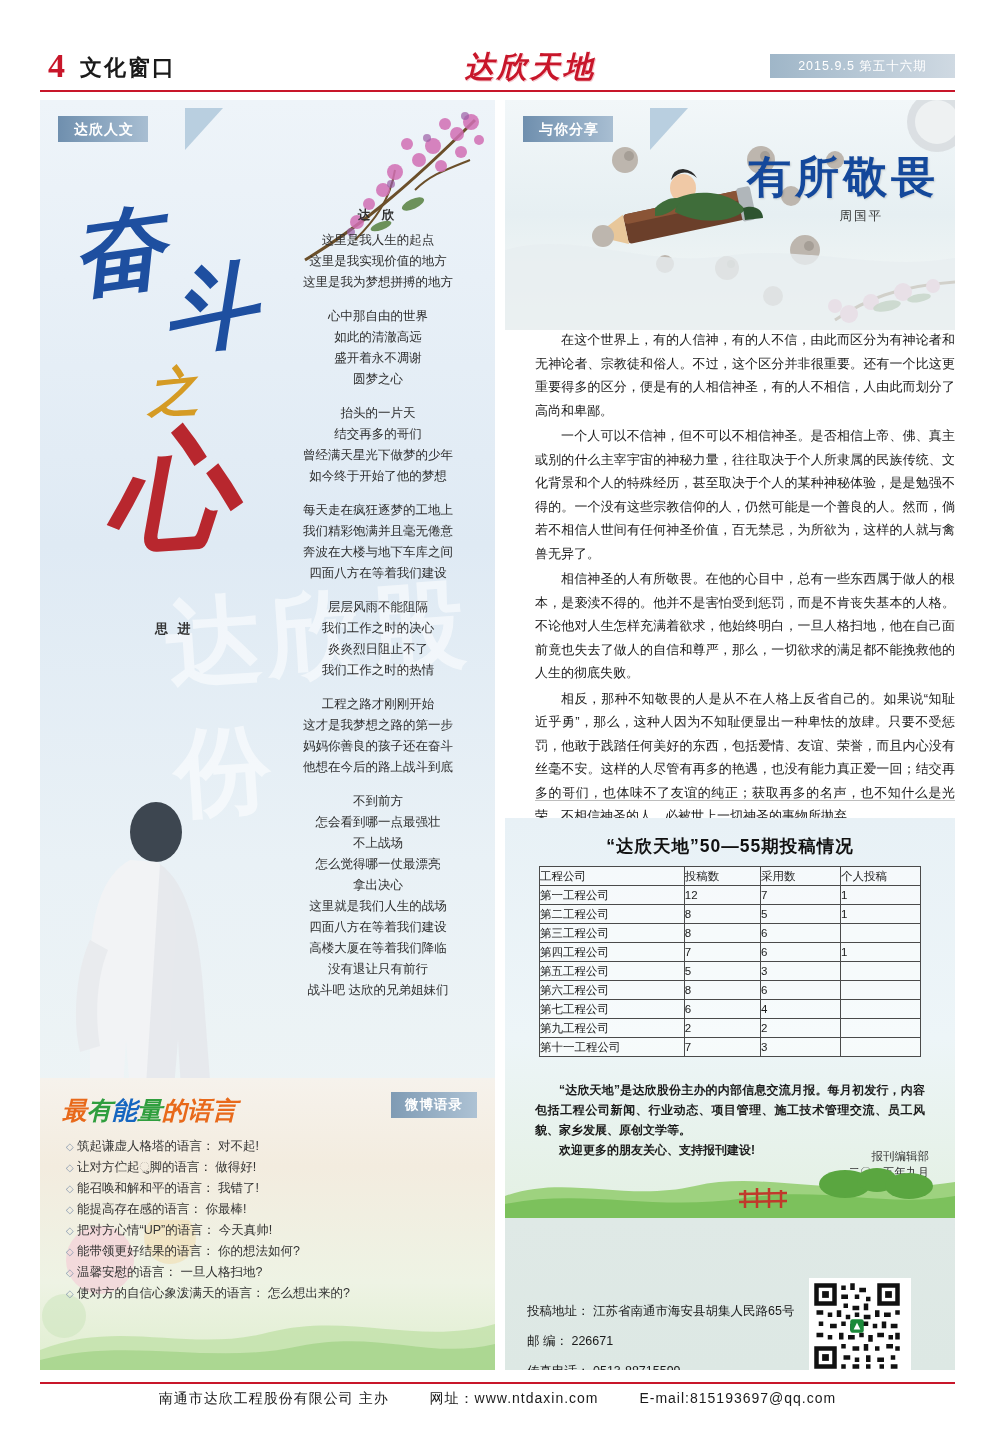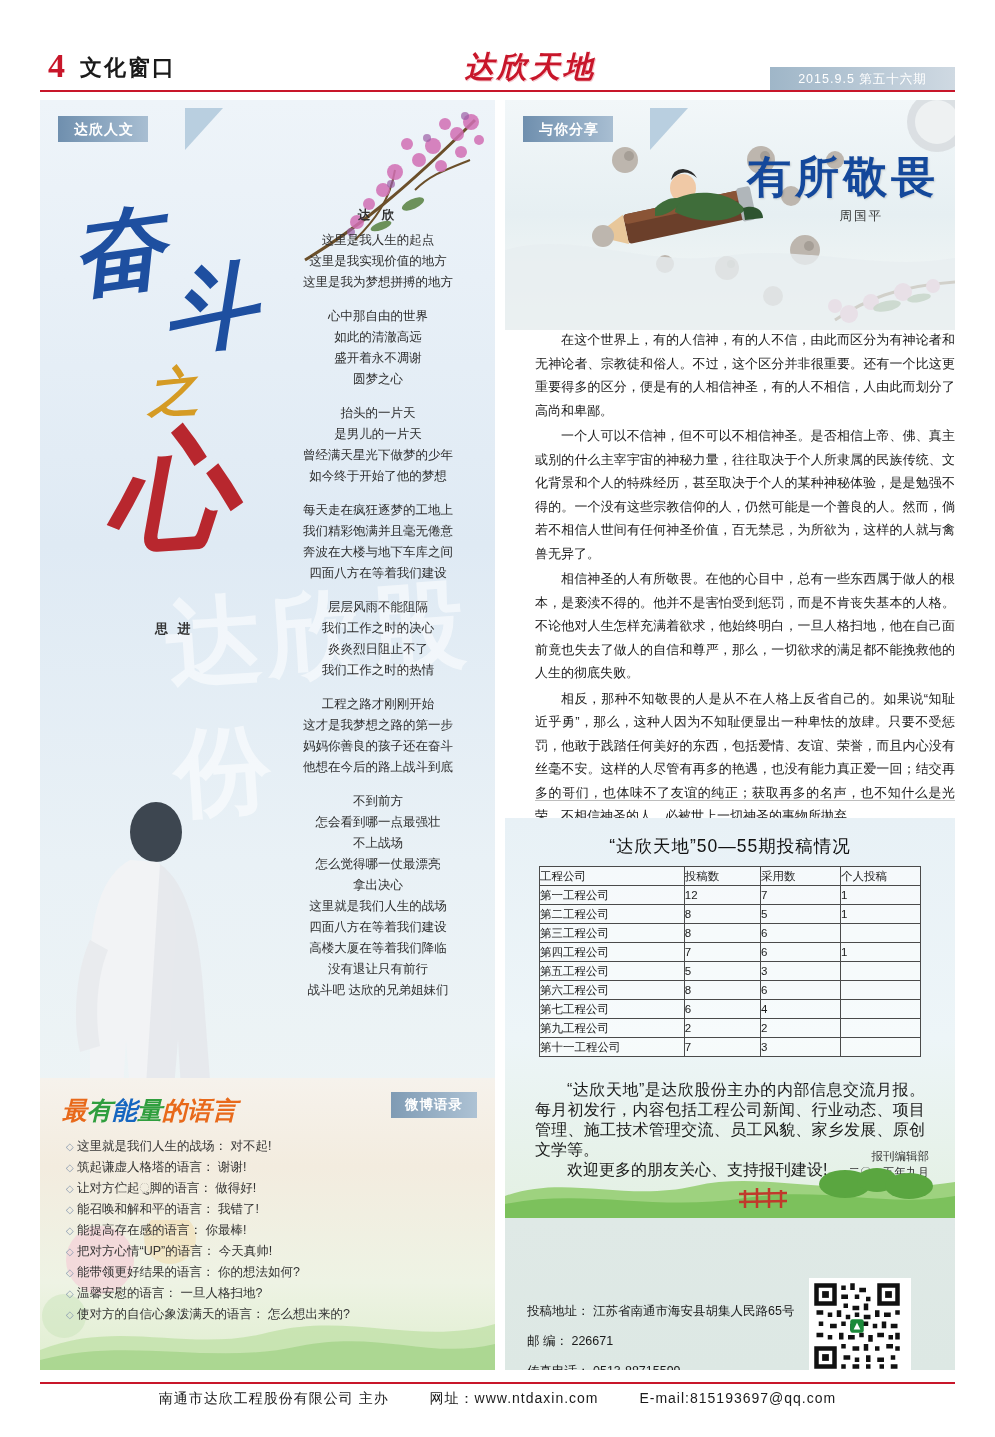--- a/index.html
+++ b/index.html
@@ -73,21 +73,20 @@
     right: 0px;
     top: 8px;
     width: 185px;
     height: 24px;
     background: linear-gradient(to right, #9fb6c8, #cfd9e2);
     color: #ffffff;
     font-size: 12.5px;
     line-height: 24px;
     text-align: center;
     letter-spacing: 1px;
-    margin-top: 13px;
   }
   
   #left-col {
     position: absolute;
     left: 40px;
     top: 100px;
     width: 455px;
     height: 1270px;
     background: linear-gradient(to bottom, #eef4f9 0%, #dfeaf4 35%, #e9f1f6 60%, #f2f7f4 100%);
     overflow: hidden;
@@ -317,21 +316,21 @@
     background: linear-gradient(to bottom, #e8f1f6 0%, #edf5f8 55%, #e3f0e2 100%);
     overflow: hidden;
   }
   #table-title {
     position: absolute;
     left: 0;
     top: 16px;
     width: 450px;
     text-align: center;
     font-size: 17.5px;
-    font-weight: normal;
+    font-weight: bold;
     color: #111111;
     letter-spacing: 1px;
   }
   #stat-table {
     position: absolute;
     left: 34px;
     top: 48px;
     width: 382px;
     border-collapse: collapse;
     font-size: 11.5px;
@@ -345,24 +344,25 @@
     font-weight: normal;
     padding: 0;
   }
   #stat-table th { font-weight: normal; }
   #stat-table td.name { }
   #table-note {
     position: absolute;
     left: 30px;
     top: 262px;
     width: 390px;
-    font-size: 16px;
+    font-size: 12px;
     line-height: 20px;
     color: #1a1a1a;
     text-align: justify;
+    font-weight: bold;
   }
   #table-note p { margin: 0; text-indent: 2em; }
   #signoff {
     position: absolute;
     right: 26px;
     top: 330px;
     font-size: 11.5px;
     line-height: 16px;
     color: #333333;
     text-align: right;
@@ -496,21 +496,21 @@
             <div>这里是我为梦想拼搏的地方</div>
           </div>
           <div class="stanza">
             <div>心中那自由的世界</div>
             <div>如此的清澈高远</div>
             <div>盛开着永不凋谢</div>
             <div>圆梦之心</div>
           </div>
           <div class="stanza">
             <div>抬头的一片天</div>
-            <div>是男儿的一片天</div>
+            <div>结交再多的哥们</div>
             <div>曾经满天星光下做梦的少年</div>
             <div>如今终于开始了他的梦想</div>
           </div>
           <div class="stanza">
             <div>每天走在疯狂逐梦的工地上</div>
             <div>我们精彩饱满并且毫无倦意</div>
             <div>奔波在大楼与地下车库之间</div>
             <div>四面八方在等着我们建设</div>
           </div>
           <div class="stanza">
@@ -560,22 +560,21 @@
     <svg style="position:absolute;left:0;bottom:0;width:455px;height:150px;" viewBox="0 0 455 150" preserveAspectRatio="none">
       <circle cx="60" cy="40" r="34" fill="#f6c7d5" opacity="0.55"></circle>
       <circle cx="130" cy="18" r="26" fill="#f2d9a8" opacity="0.5"></circle>
       <circle cx="24" cy="96" r="22" fill="#c9e3b9" opacity="0.5"></circle>
       <path d="M0 130 C80 98 150 134 230 112 C310 92 380 126 455 104 L455 150 L0 150 Z" fill="#bfe0a6" opacity="0.75"></path>
       <path d="M0 140 C90 116 170 146 260 126 C340 110 390 140 455 124 L455 150 L0 150 Z" fill="#9fd184" opacity="0.7"></path>
     </svg>
     <div id="quote-title"><span class="o">最</span><span class="g">有</span><span class="b">能</span><span class="g">量</span><span class="o">的语言</span></div>
     <div id="quote-tag">微博语录</div>
     <div id="quote-list">
-        <div class="qitem"><span class="bullet">◇</span><span>这里就是我们人生的战场：  对不起!</span></div>
-        <div class="qitem"><span class="bullet">◇</span><span>筑起谦虚人格塔的语言：  谢谢!</span></div>
+        <div class="qitem"><span class="bullet">◇</span><span>筑起谦虚人格塔的语言：  对不起!</span></div>
         <div class="qitem"><span class="bullet">◇</span><span>让对方伫起ુ脚的语言：  做得好!</span></div>
         <div class="qitem"><span class="bullet">◇</span><span>能召唤和解和平的语言：  我错了!</span></div>
         <div class="qitem"><span class="bullet">◇</span><span>能提高存在感的语言：  你最棒!</span></div>
         <div class="qitem"><span class="bullet">◇</span><span>把对方心情“UP”的语言：  今天真帅!</span></div>
         <div class="qitem"><span class="bullet">◇</span><span>能带领更好结果的语言：  你的想法如何?</span></div>
         <div class="qitem"><span class="bullet">◇</span><span>温馨安慰的语言：  一旦人格扫地?</span></div>
         <div class="qitem"><span class="bullet">◇</span><span>使对方的自信心象泼满天的语言：  怎么想出来的?</span></div>
       </div>
   </div>
 

